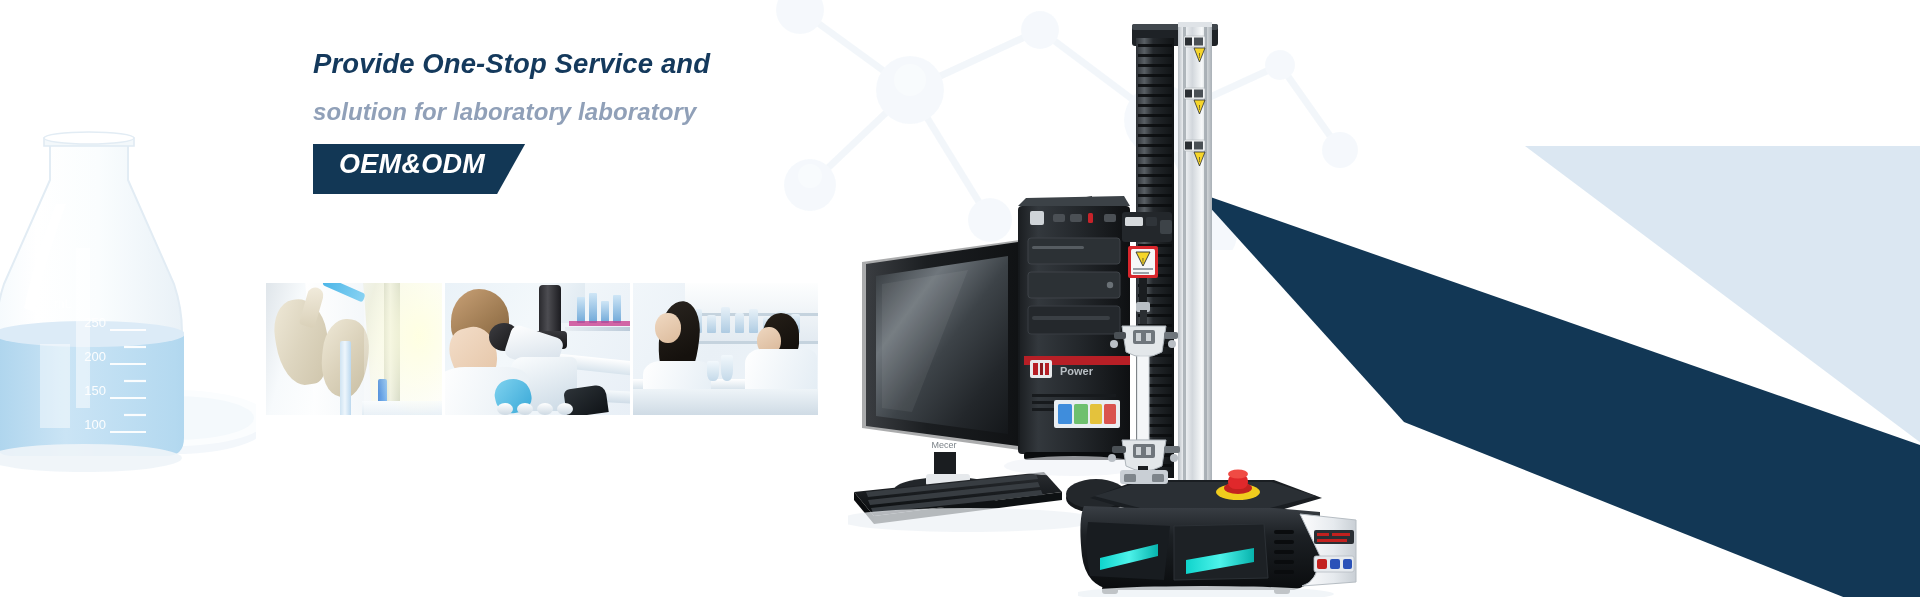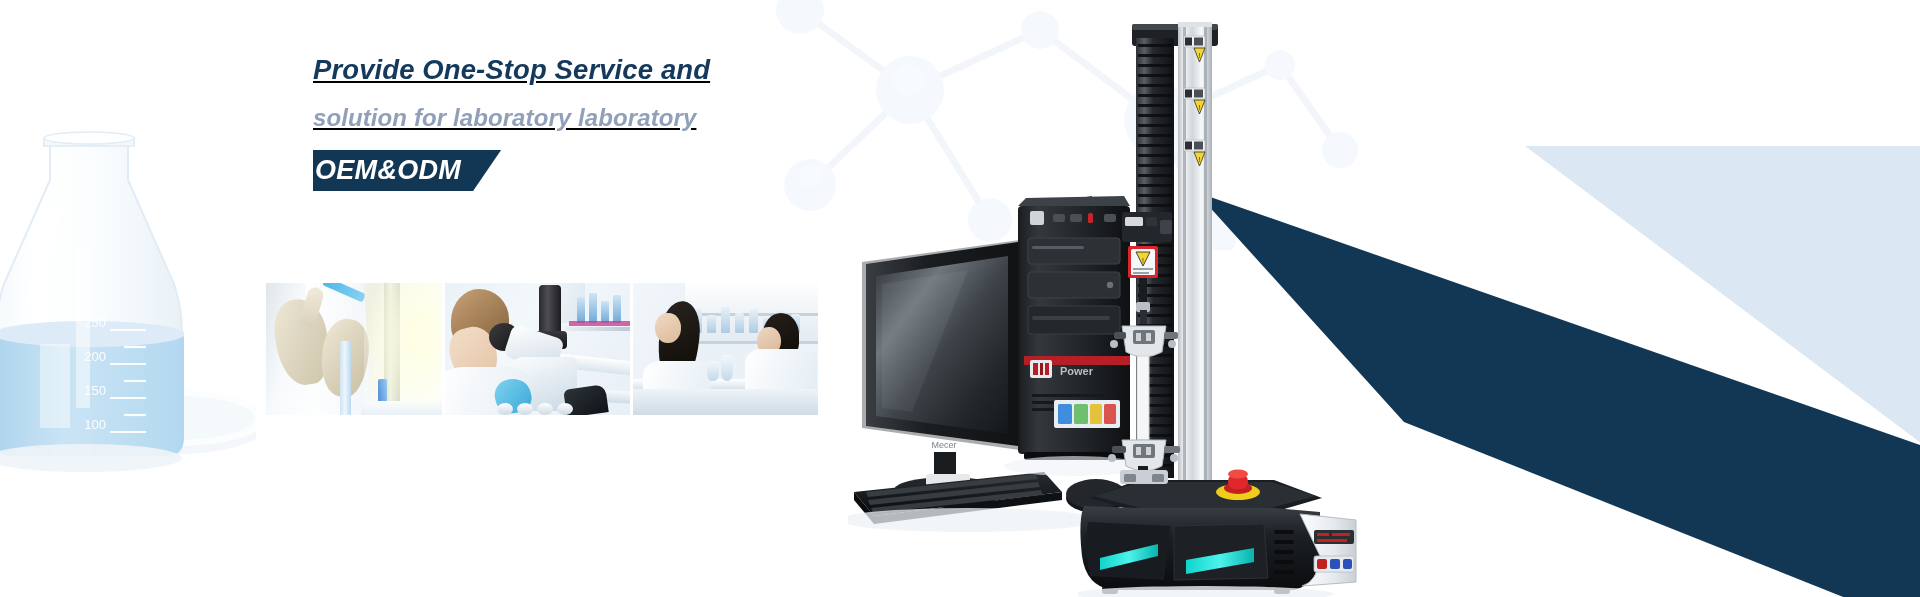--- a/index.html
+++ b/index.html
@@ -12,36 +12,36 @@
   #banner {
     position:absolute; left:0; top:0; width:1920px; height:597px;
     background:#ffffff;
     overflow:hidden;
   }
 
   
   .watermark { position:absolute; left:740px; top:-30px; width:620px; height:280px; opacity:.55; }
 
   
-  .headline { position:absolute; left:313px; top:56px; width:760px;text-decoration:underline; }
+  .headline { position:absolute; left:313px; top:50px; width:760px; }
   .line1 {
     font-size:27.5px; font-style:italic; font-weight:bold;
     color:#14395c; letter-spacing:.1px; line-height:1.0;
     white-space:nowrap;
   }
   .line2 {
     margin-top:22px;
     font-size:24px; font-style:italic; font-weight:bold;
     color:#90a0b8; letter-spacing:.1px; line-height:1.0;
     white-space:nowrap;
   }
   .badge-wrap { position:absolute; left:0px; top:94px; }
   .badge {
     position:relative; display:inline-block;
-    height:41px; padding:0 40px 0 2px;
+    height:50px; padding:0 40px 0 26px;
     background:#123755;
     clip-path:polygon(0 0, 100% 0, calc(100% - 28px) 100%, 0 100%);
   }
   .badge span {
     display:block; line-height:41px;
     font-size:27px; font-style:italic; font-weight:bold;
     color:#ffffff; letter-spacing:.3px; white-space:nowrap;
   }
 
   

